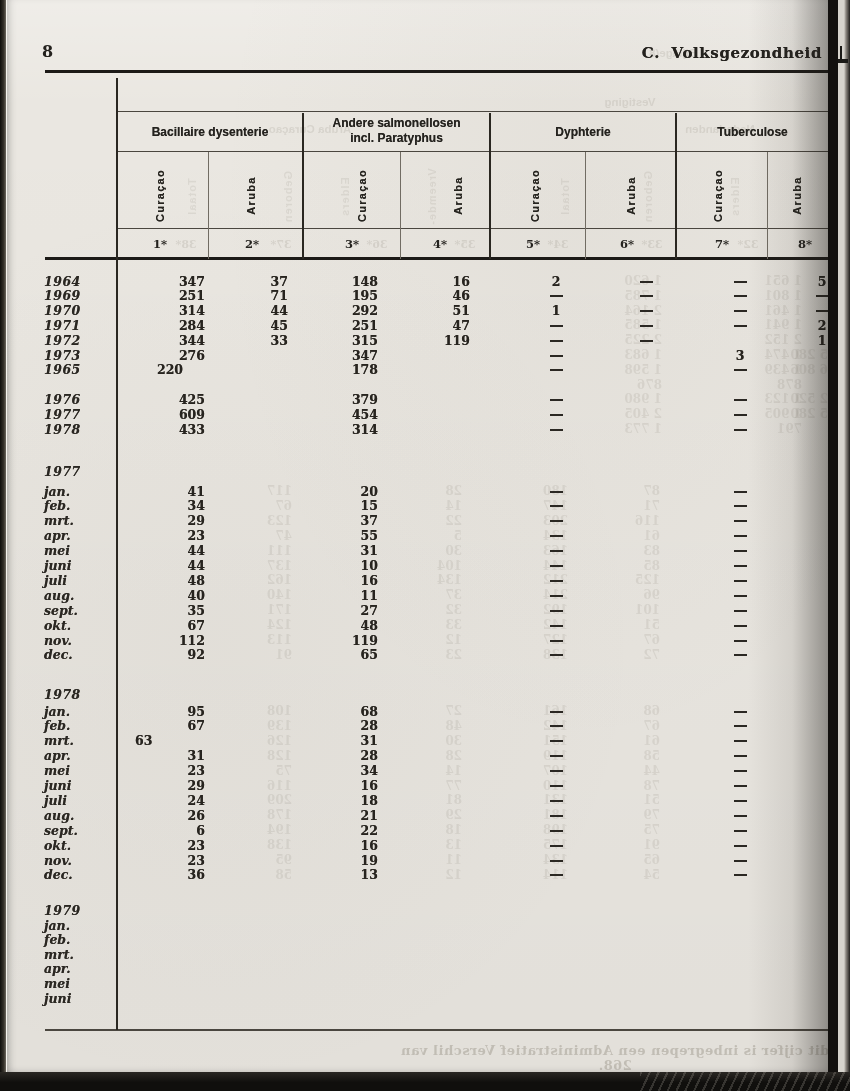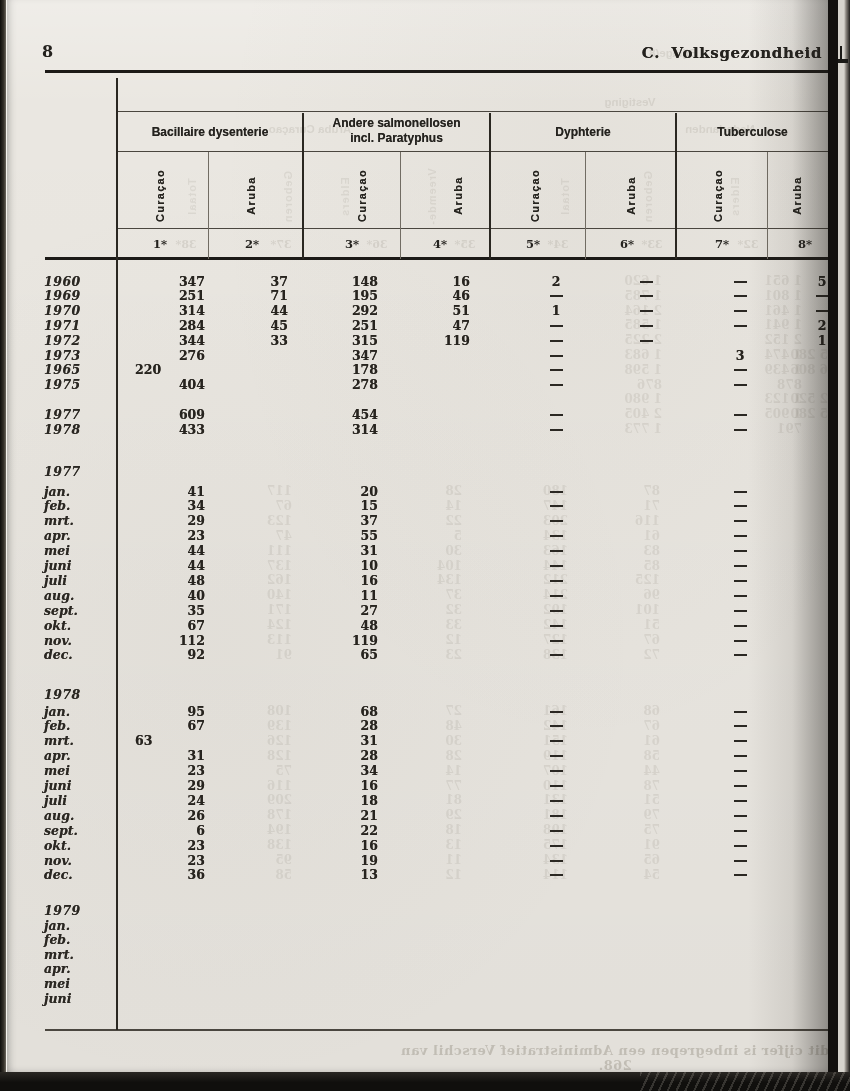--- a/index.html
+++ b/index.html
@@ -257,21 +257,21 @@
       <div class="abs colnum" style="left: 513px; top: 237px; width: 40px;">5*</div>
       <div class="abs colnum" style="left: 607px; top: 237px; width: 40px;">6*</div>
       <div class="abs group-h" style="left: 677px; top: 125px; width: 151px;">
         <div>Tuberculose</div>
       </div>
       <div class="abs rot" style="left: 668px; top: 188px; width: 100px; height: 15px; line-height: 15px;">Curaçao</div>
       <div class="abs rot" style="left: 747px; top: 188px; width: 100px; height: 15px; line-height: 15px;">Aruba</div>
       <div class="abs colnum" style="left: 702px; top: 237px; width: 40px;">7*</div>
       <div class="abs colnum" style="left: 785px; top: 237px; width: 40px;">8*</div>
       <div class="row" style="top: 273.5px;">
-        <div class="lbl year" style="top: 0px;">1960</div>
+        <div class="lbl year" style="top: 0px;">1964</div>
         <div class="val" style="left: 135px; width: 70px; text-align: right;">347</div>
         <div class="val" style="left: 228px; width: 60px; text-align: right;">37</div>
         <div class="val" style="left: 308px; width: 70px; text-align: right;">148</div>
         <div class="val" style="left: 410px; width: 60px; text-align: right;">16</div>
         <div class="val" style="left: 533px; width: 46px; text-align: center;">2</div>
         <div class="val" style="left: 623px; width: 46px; text-align: center;"><span class="dash"></span></div>
         <div class="val" style="left: 717px; width: 46px; text-align: center;"><span class="dash"></span></div>
         <div class="val" style="left: 799px; width: 46px; text-align: center;">5</div>
       </div>
       <div class="row" style="top: 288.3px;">
@@ -319,29 +319,29 @@
       </div>
       <div class="row" style="top: 347.5px;">
         <div class="lbl year" style="top: 0px;">1973</div>
         <div class="val" style="left: 135px; width: 70px; text-align: right;">276</div>
         <div class="val" style="left: 308px; width: 70px; text-align: right;">347</div>
         <div class="val" style="left: 533px; width: 46px; text-align: center;"><span class="dash"></span></div>
         <div class="val" style="left: 717px; width: 46px; text-align: center;">3</div>
       </div>
       <div class="row" style="top: 362.3px;">
         <div class="lbl year" style="top: 0px;">1965</div>
-        <div class="val" style="left: 135px; width: 70px; text-align: left;">220</div>
+        <div class="val" style="left: 135px; width: 70px; text-align: center;">220</div>
         <div class="val" style="left: 308px; width: 70px; text-align: right;">178</div>
         <div class="val" style="left: 533px; width: 46px; text-align: center;"><span class="dash"></span></div>
         <div class="val" style="left: 717px; width: 46px; text-align: center;"><span class="dash"></span></div>
       </div>
-      <div class="row" style="top: 377.1px;">
-        <div class="lbl year" style="top: 0px;">1975</div>
-        <div class="val" style="left: 135px; width: 70px; text-align: right;">404</div>
-        <div class="val" style="left: 308px; width: 70px; text-align: right;">278</div>
+      <div class="row" style="top: 391.9px;">
+        <div class="lbl year" style="top: 0px;">1976</div>
+        <div class="val" style="left: 135px; width: 70px; text-align: right;">425</div>
+        <div class="val" style="left: 308px; width: 70px; text-align: right;">379</div>
         <div class="val" style="left: 533px; width: 46px; text-align: center;"><span class="dash"></span></div>
         <div class="val" style="left: 717px; width: 46px; text-align: center;"><span class="dash"></span></div>
       </div>
       <div class="row" style="top: 406.7px;">
         <div class="lbl year" style="top: 0px;">1977</div>
         <div class="val" style="left: 135px; width: 70px; text-align: right;">609</div>
         <div class="val" style="left: 308px; width: 70px; text-align: right;">454</div>
         <div class="val" style="left: 533px; width: 46px; text-align: center;"><span class="dash"></span></div>
         <div class="val" style="left: 717px; width: 46px; text-align: center;"><span class="dash"></span></div>
       </div>

